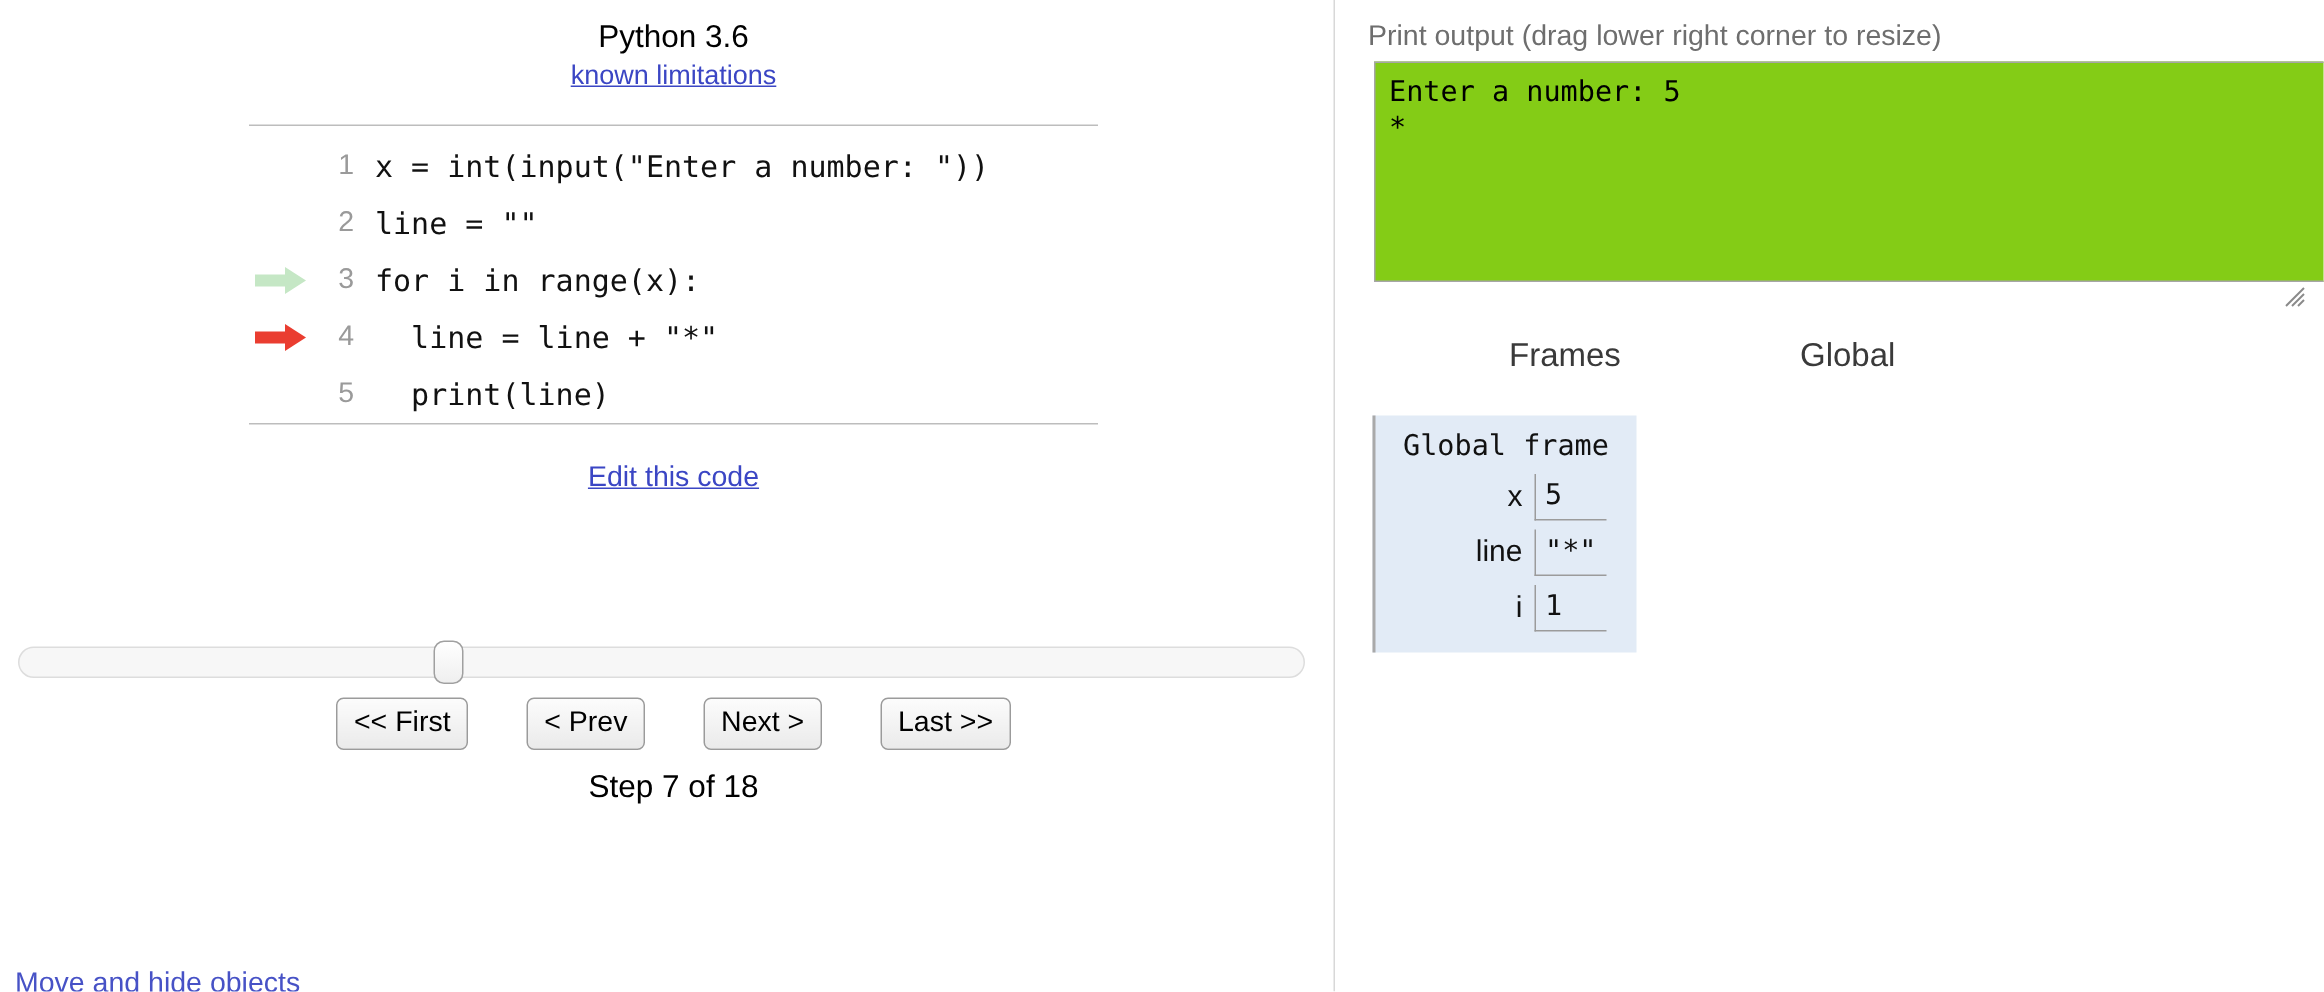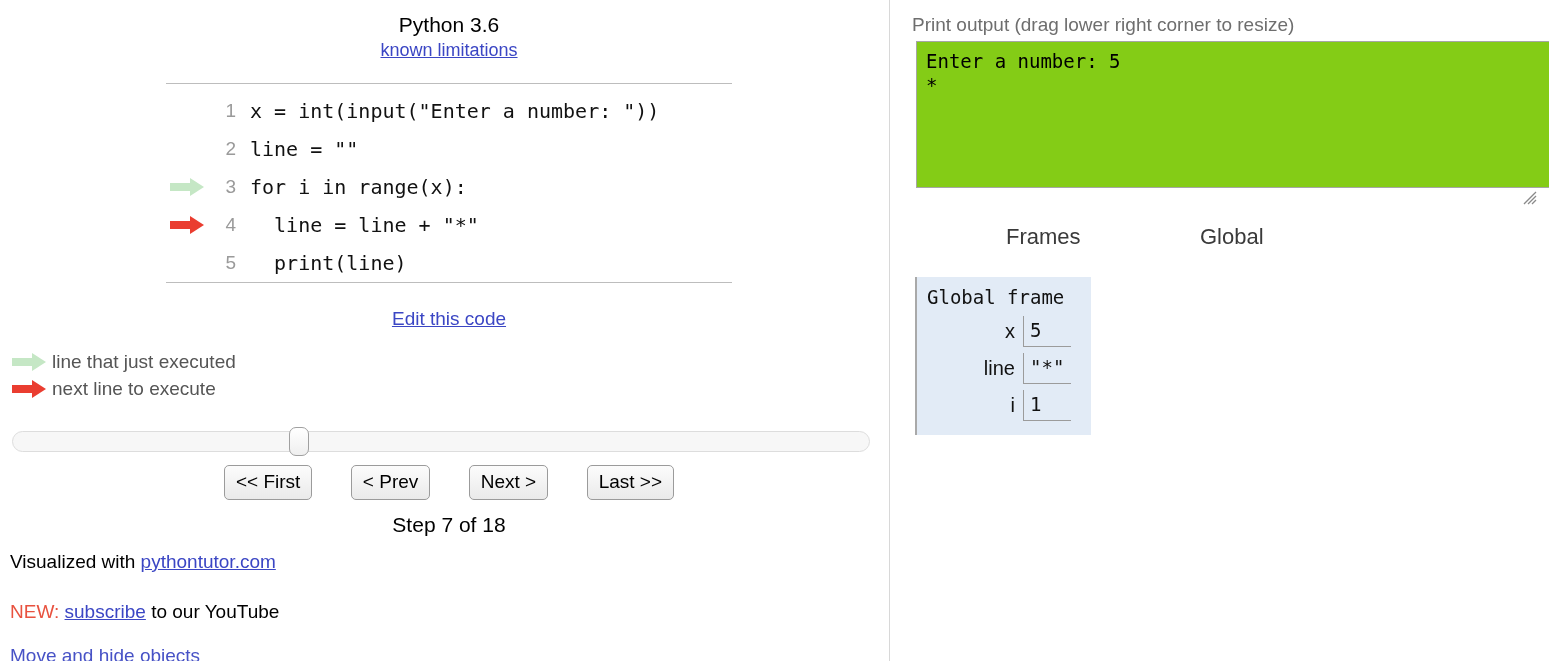--- a/index.html
+++ b/index.html
@@ -322,20 +322,21 @@
     background: #e2ebf6;
     border-left: 2px solid #a9a9a9;
     padding: 9px 10px 8px 10px;
   }
   .frame-title {
     font-family: "DejaVu Sans Mono", monospace;
     font-size: 19px;
     color: #111111;
     margin-bottom: 8px;
     white-space: pre;
+    text-align: center;
   }
   .var-row {
     display: flex;
     align-items: stretch;
     margin-bottom: 6px;
   }
   .var-name {
     flex: 0 0 88px;
     text-align: right;
     padding-right: 8px;
@@ -412,60 +413,35 @@
     </div>
 
   </div>
 
   <div class="code-rule bottom"></div>
 
   <div class="edit-code-wrap">
     <a class="edit-code-link">Edit this code</a>
   </div>
 
-  <div class="legend">
-    <div class="legend-row">
-      <span class="arrow green">
-        <span class="shaft"></span>
-          <span class="head"></span>
-      </span>
-      <span class="legend-label">line that just executed</span>
-    </div>
-    <div class="legend-row">
-      <span class="arrow red">
-        <span class="shaft"></span>
-          <span class="head"></span>
-      </span>
-      <span class="legend-label">next line to execute</span>
-    </div>
-  </div>
 
   <div class="slider">
     <div class="slider-track"></div>
     <div class="slider-handle" id="slider-handle" style="left: 276.54px;"></div>
   </div>
 
   <div class="nav-buttons">
     <button class="nav-btn">&lt;&lt; First</button>
     <button class="nav-btn">&lt; Prev</button>
     <button class="nav-btn">Next &gt;</button>
     <button class="nav-btn">Last &gt;&gt;</button>
   </div>
 
   <div class="step-label">Step 7 of 18</div>
 
-  <div class="footer-lines">
-    <div class="footer-line">
-      <span>Visualized with </span><a class="flink">pythontutor.com</a>
-    </div>
-    <div class="footer-line">
-      <span class="new-tag">NEW:</span>
-      <a class="flink">subscribe</a><span> to our YouTube</span>
-    </div>
-  </div>
 
   <a class="footer-cut">Move and hide objects</a>
 
 </div>
 
 <div class="right-panel">
 
   <div class="out-caption">Print output (drag lower right corner to resize)</div>
   <div class="out-box">Enter a number: 5
 *</div>

